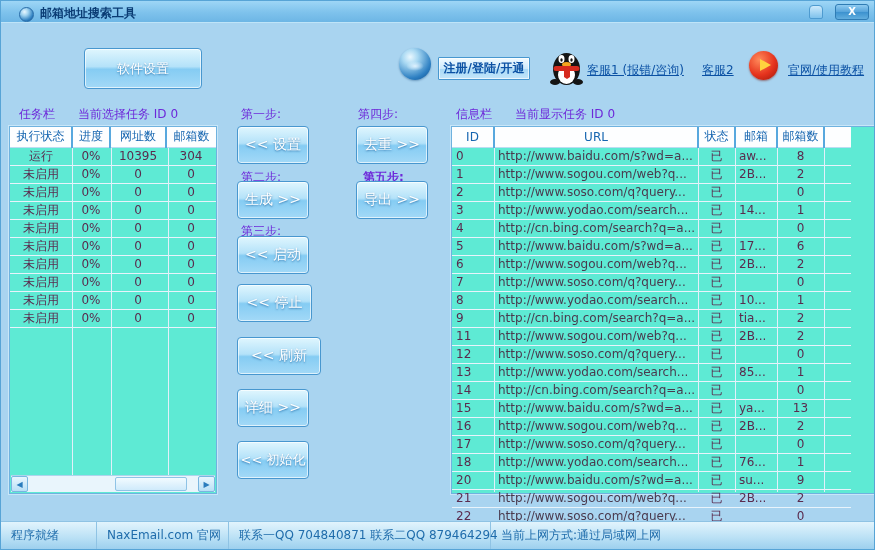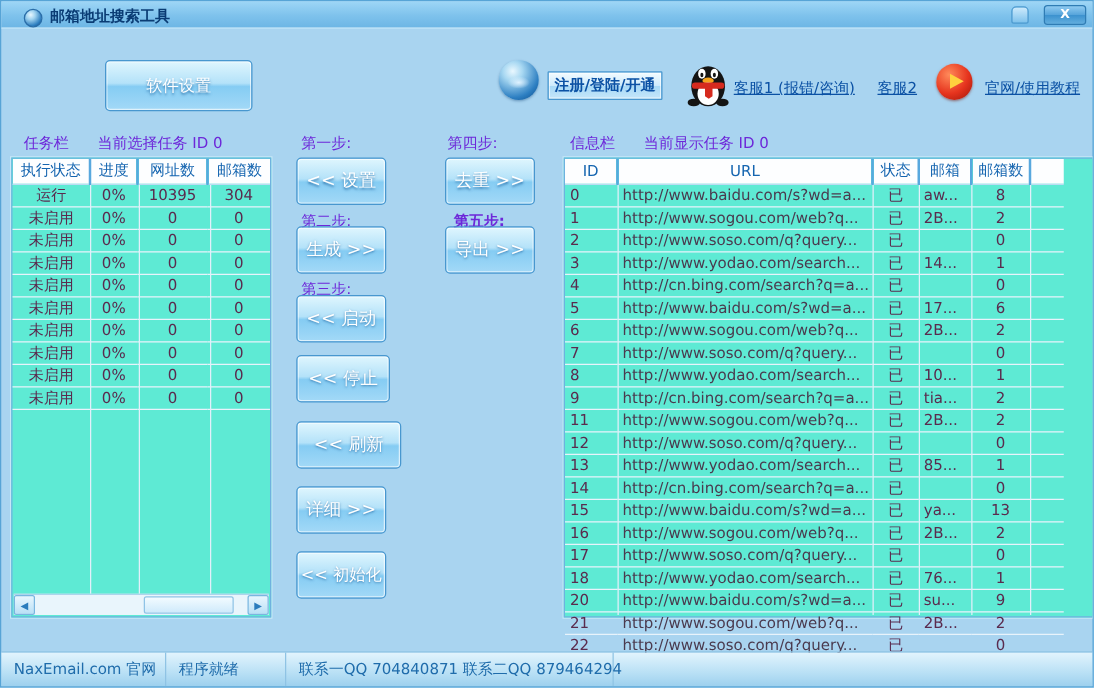--- a/index.html
+++ b/index.html
@@ -477,16 +477,17 @@
   <div class="vline" style="left:325px;"></div>
   <div class="vline" style="left:372px;"></div>
   <div class="vscroll">
     <div class="sb-btn">▲</div>
     <div class="vthumb"></div>
     <div class="sb-btn down">▼</div>
   </div>
 </div>
 
 <div class="statusbar">
+  <div class="status-seg seg1">程序就绪</div>
   <div class="status-seg seg2">NaxEmail.com 官网</div>
-  <div class="status-seg seg1">程序就绪</div>
   <div class="status-seg seg3">联系一QQ 704840871 联系二QQ 879464294</div>
+  <div class="status-seg seg4">当前上网方式:通过局域网上网</div>
 </div>
 
 </body></html>

